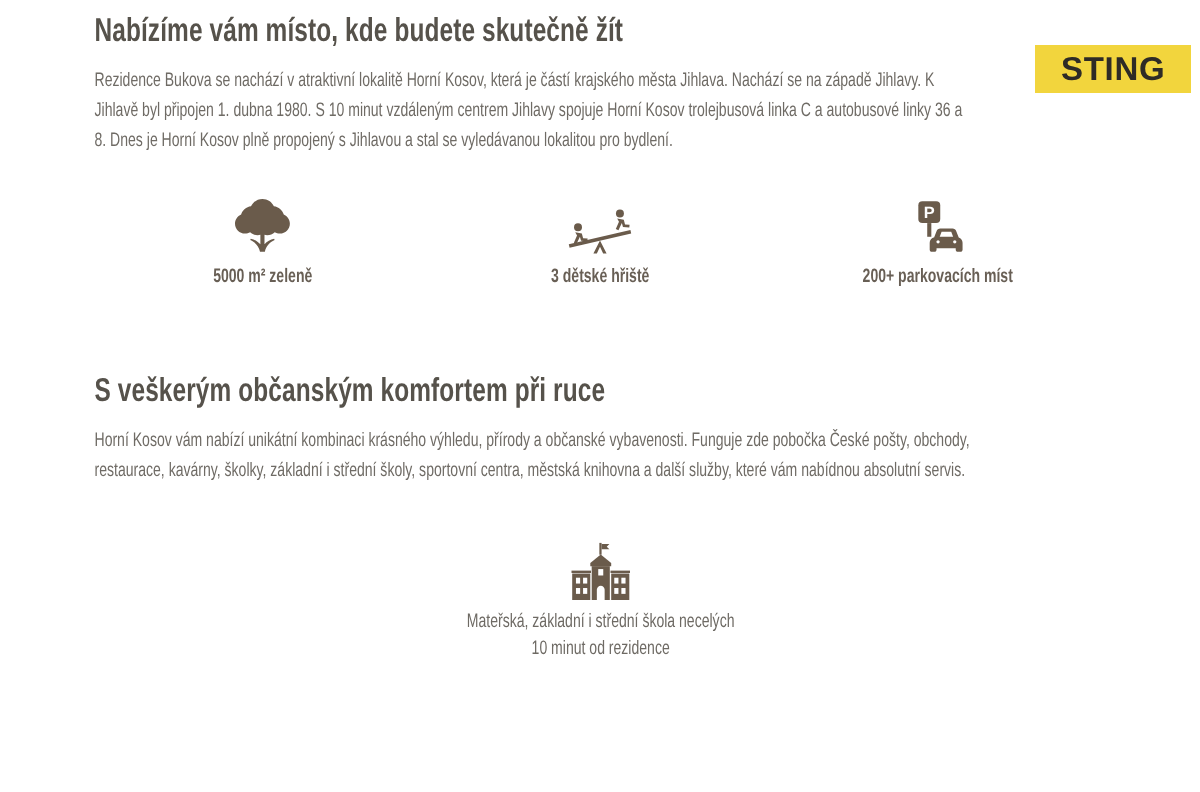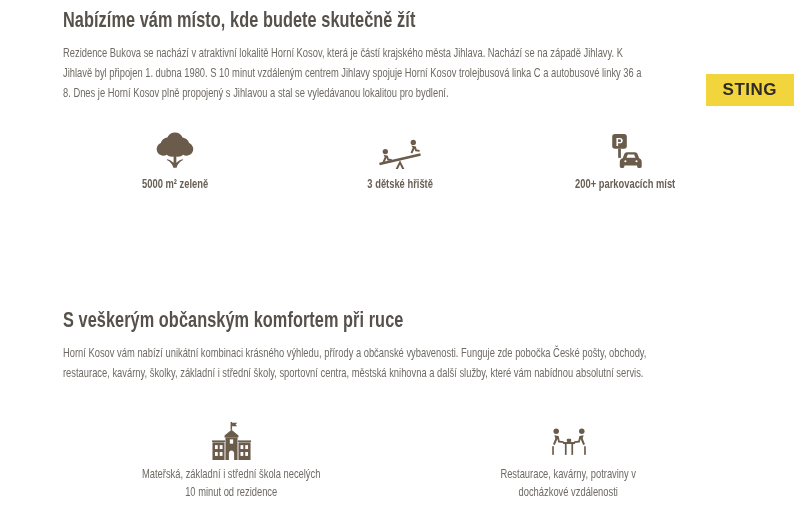--- a/index.html
+++ b/index.html
@@ -35,26 +35,26 @@
     margin-bottom:5px;
   }
   .feature-icon svg { display:block; }
   .feature-label {
     width:139%; transform:scaleX(0.72); transform-origin:50% 0;
     text-align:center; white-space:pre-line;
     font-size:13px; line-height:18px; color:#6e6competent65;
     color:#6e6a64;
   }
   .features-1 .feature-label { font-weight:bold; color:#685f55; }
-  .section-2 { margin-top:114px; }
+  .section-2 { margin-top:54px; }
   .sting-badge {
     position:absolute; top:30px; right:6px;
     background:#f2d53d; color:#2e2b26;
-    font-weight:bold; font-size:17px; line-height:24px;
-    letter-spacing:0.5px; padding:4px 17px 4px 17px;margin-top:44px;
+    font-weight:bold; font-size:22px; line-height:24px;
+    letter-spacing:0.5px; padding:4px 17px 4px 17px;
   }
 </style>
 </head>
 <body>
 
 <div class="page">
 
   <div class="sting-badge">
     <span>STING</span>
   </div>
@@ -146,35 +146,17 @@
               <rect x="36.8" y="33.4" width="3" height="4.2"></rect>
               <rect x="20.2" y="19.8" width="3.6" height="4.6"></rect>
               <path d="M19.2 42v-7.3c0-1.6 1.3-2.9 2.8-2.9s2.8 1.3 2.8 2.9V42z"></path>
             </g>
           </svg>
         </div>
         <div class="feature-label">Mateřská, základní i střední škola necelých
 10 minut od rezidence</div>
       </div>
 
-      <div class="feature">
-        <div class="feature-icon">
-          <svg width="42" height="34" viewBox="0 0 46 36" fill="#6a5b4b" xmlns="http://www.w3.org/2000/svg">
-            <circle cx="9" cy="5.2" r="3"></circle>
-            <path d="M7 9.4l4.6 1 1.2 5.2 4.4.4v1.9l-5.9-.4-1-4-2.8 6.8-2-.8 2.5-6.4-1-3.7z"></path>
-            <rect x="4.6" y="21.5" width="1.8" height="9.5"></rect>
-            <circle cx="37" cy="5.2" r="3"></circle>
-            <path d="M39 9.4l-4.6 1-1.2 5.2-4.4.4v1.9l5.9-.4 1-4 2.8 6.8 2-.8-2.5-6.4 1-3.7z"></path>
-            <rect x="39.6" y="21.5" width="1.8" height="9.5"></rect>
-            <rect x="16.4" y="16.9" width="13.2" height="2.2"></rect>
-            <rect x="18.5" y="19.1" width="1.9" height="11.9"></rect>
-            <rect x="25.6" y="19.1" width="1.9" height="11.9"></rect>
-            <rect x="20.6" y="13.3" width="4.8" height="3.6" rx="1.2"></rect>
-          </svg>
-        </div>
-        <div class="feature-label">Restaurace, kavárny, potraviny v
-docházkové vzdálenosti</div>
-      </div>
 
     </div>
   </section>
 
 </div>
 
 </body></html>

